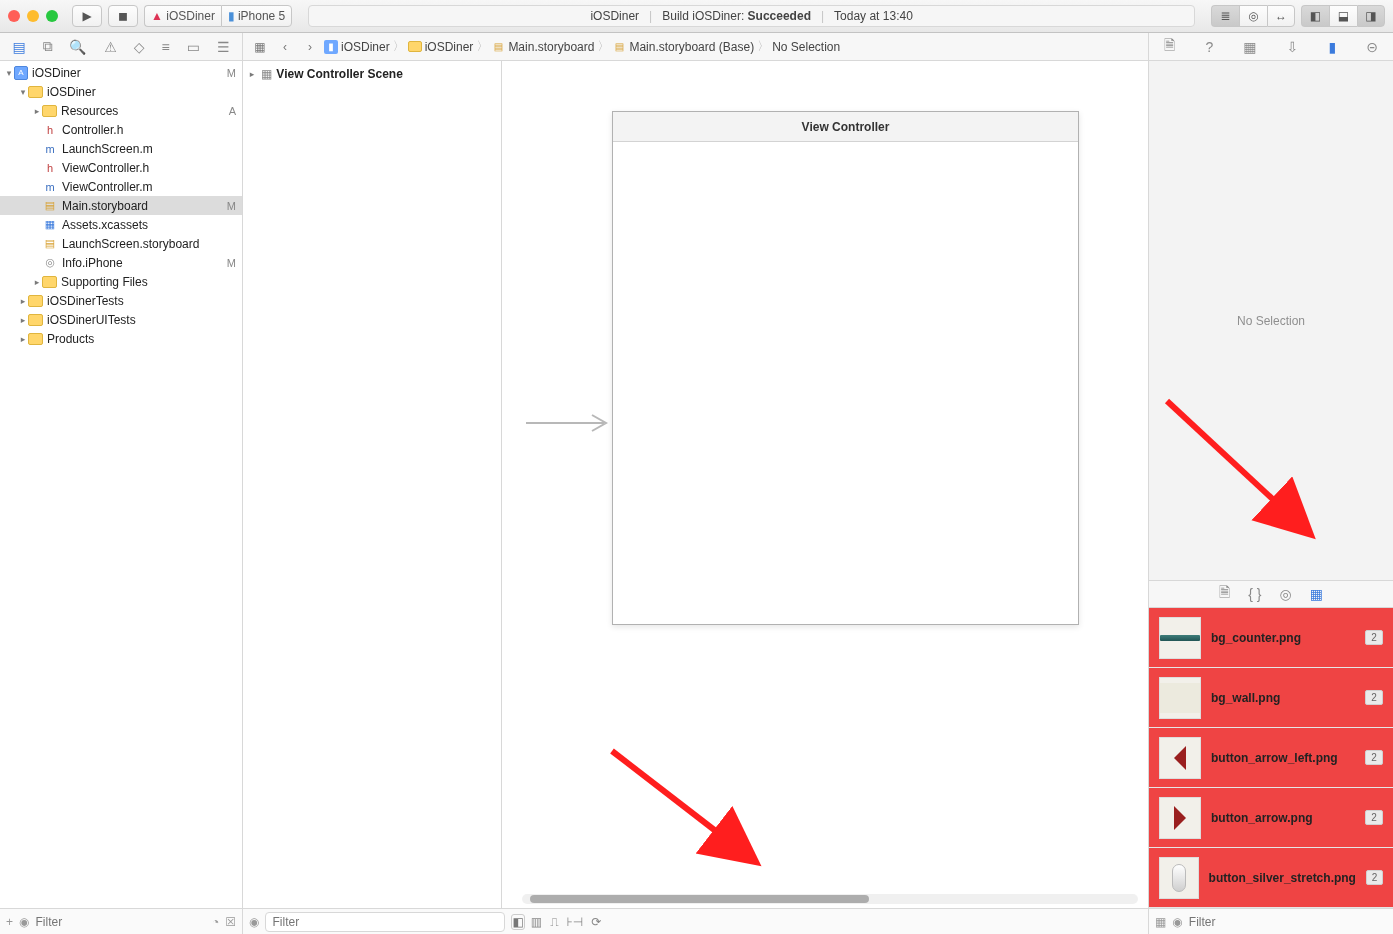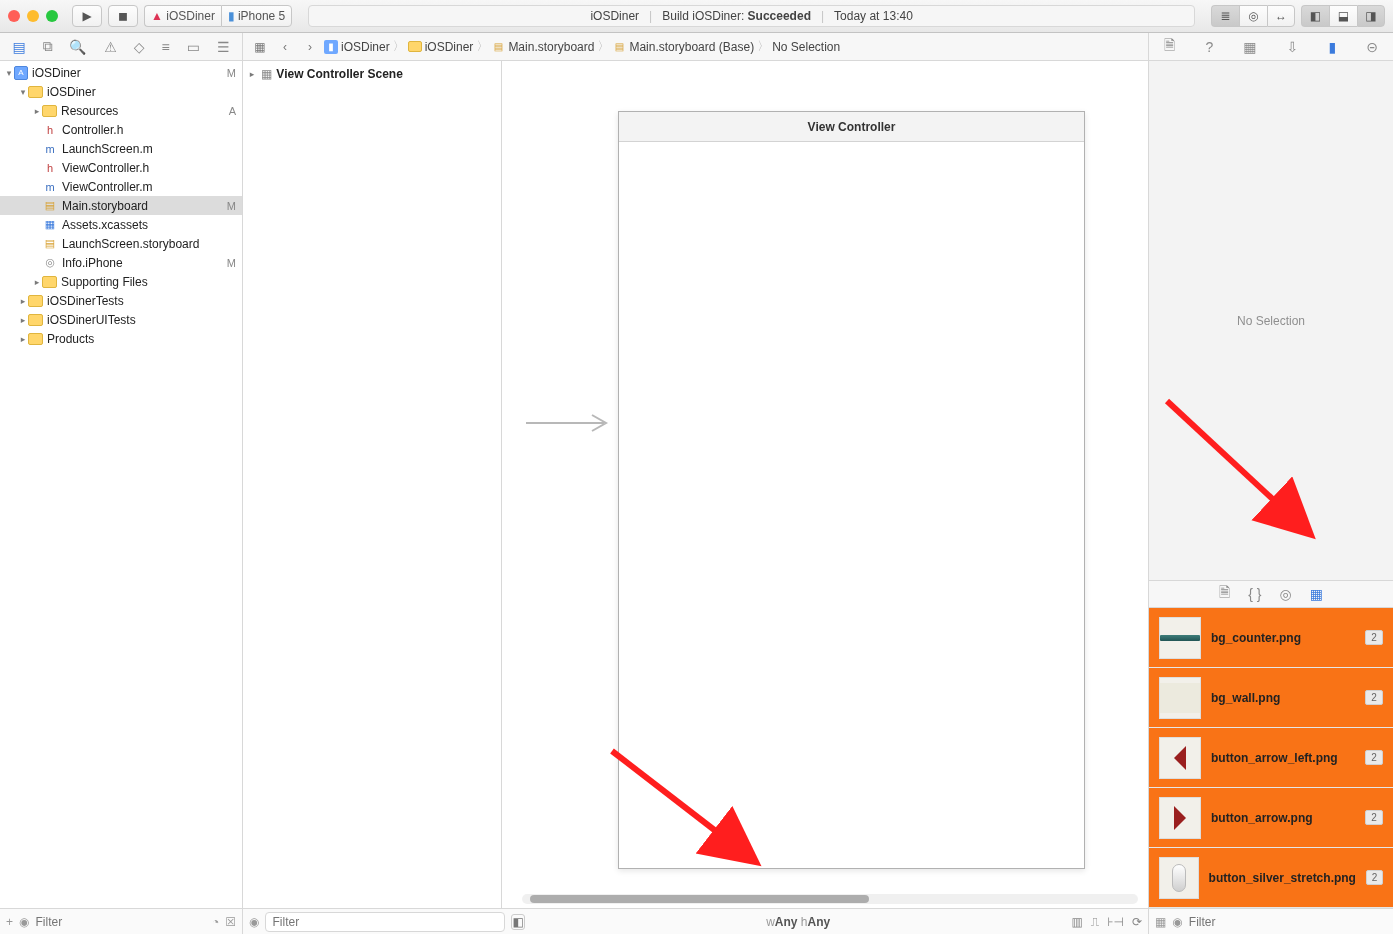--- a/index.html
+++ b/index.html
@@ -53,21 +53,21 @@
 .jumpbar .chev { color:#b5b5b5; }
 .jicon { width:14px; height:14px; display:inline-flex; align-items:center; justify-content:center; font-size:10px; }
 .jicon.blue { background:#6fa8ff; border-radius:2px; color:#fff; }
 .jicon.folder { background:#ffd66b; border-radius:2px; width:14px; height:11px; border:1px solid #e0b53e; }
 .jicon.sb { color:#d8a134; }
 .editor-body { flex:1; display:flex; min-height:0; position:relative; }
 .outline { width:259px; border-right:1px solid #d8d8d8; background:#fff; padding:6px 4px; }
 .outline-row { display:flex; align-items:center; gap:4px; color:#222; font-size:12px; }
 .outline-row b { font-weight:600; }
 .canvas { flex:1; position:relative; background:#fff; overflow:hidden; }
-.vc { position:absolute; left:116px; top:50px; width:467px; height:758px; border:1px solid #b1b1b1; background:#fff; box-shadow: 0 2px 6px rgba(0,0,0,.1); }
+.vc { position:absolute; left:110px; top:50px; width:467px; height:514px; border:1px solid #b1b1b1; background:#fff; box-shadow: 0 2px 6px rgba(0,0,0,.1); }
 .vc-header { height:30px; background:#f3f3f3; border-bottom:1px solid #d3d3d3; display:flex; align-items:center; justify-content:center; font-weight:600; color:#333; }
 .seg-arrow { position:absolute; left:24px; top:352px; width:90px; height:20px; }
 .seg-arrow svg { width:100%; height:100%; }
 .red-arrow { position:absolute; pointer-events:none; }
 .red-arrow svg { display:block; }
 .editor-bottom { height:26px; border-top:1px solid #d8d8d8; background:#fafafa; display:flex; align-items:center; padding:0 6px; gap:6px; }
 .editor-bottom input { flex:0 0 240px; border:1px solid #d8d8d8; border-radius:4px; padding:2px 6px; background:#fff; outline:none; color:#666; height:20px; }
 .editor-bottom .mid { flex:1; text-align:center; color:#555; }
 .editor-bottom .mid .faint { color:#999; }
 .editor-bottom .rbtns { display:flex; gap:8px; color:#888; }
@@ -76,21 +76,21 @@
 
 
 .inspector { width:245px; background:#f3f3f3; border-left:1px solid #d8d8d8; display:flex; flex-direction:column; }
 .insp-tabs { height:28px; background:#f7f7f7; border-bottom:1px solid #d8d8d8; display:flex; align-items:center; justify-content:space-around; }
 .insp-tabs span { color:#8a8a8a; font-size:14px; }
 .insp-tabs span.active { color:#3b7bdd; }
 .insp-top { flex:1; display:flex; align-items:center; justify-content:center; color:#8f8f8f; font-size:18px; position:relative; }
 .lib-tabs { height:28px; border-top:1px solid #d8d8d8; border-bottom:1px solid #d8d8d8; background:#f7f7f7; display:flex; align-items:center; justify-content:center; gap:18px; }
 .lib-tabs span { color:#8a8a8a; font-size:14px; }
 .lib-tabs span.active { color:#3b7bdd; }
-.lib { flex:0 0 300px; overflow:auto; background:#f97316; }
+.lib { flex:0 0 300px; overflow:auto; background:#ef4444; }
 .lib-item { height:60px; border-bottom:1px solid #e6e6e6; display:flex; align-items:center; padding:0 10px; gap:10px; }
 .lib-item .thumb { width:42px; height:42px; background:#f2f0ea; border:1px solid #ddd; display:flex; align-items:center; justify-content:center; }
 .lib-item .name { flex:1; font-weight:600; color:#222; font-size:12px; }
 .lib-item .count { width:18px; height:15px; background:#eaeaea; border:1px solid #d0d0d0; border-radius:2px; display:flex; align-items:center; justify-content:center; color:#666; font-size:10px; }
 .insp-filter { height:26px; border-top:1px solid #d8d8d8; background:#fafafa; display:flex; align-items:center; padding:0 6px; gap:6px; }
 .insp-filter .ico { color:#999; }
 .insp-filter input { flex:1; border:none; background:transparent; outline:none; color:#666; }
 
 </style>
 </head>
@@ -322,23 +322,20 @@
               </defs>
               <line x1="10" y1="10" x2="150" y2="118" stroke="#ff1e1e" stroke-width="6" marker-end="url(#ah1)"></line>
             </svg>
         </div>
       </div>
     </div>
     <div class="editor-bottom">
       <span class="ico" style="color:#999;">◉</span>
       <input placeholder="Filter" style="">
       <span class="jbtn" style="color:#777;border:1px solid #ccc;border-radius:3px;">◧</span>
-      <div class="mid">
-        <span class="faint">w</span><b>Any</b>&nbsp;<span class="faint">h</span><b>Any</b>
-      </div>
       <div class="rbtns">
         <span>▥</span>
         <span>⎍</span>
         <span>⊦⊣</span>
         <span>⟳</span>
       </div>
     </div>
   </div>
 
   <div class="inspector">

